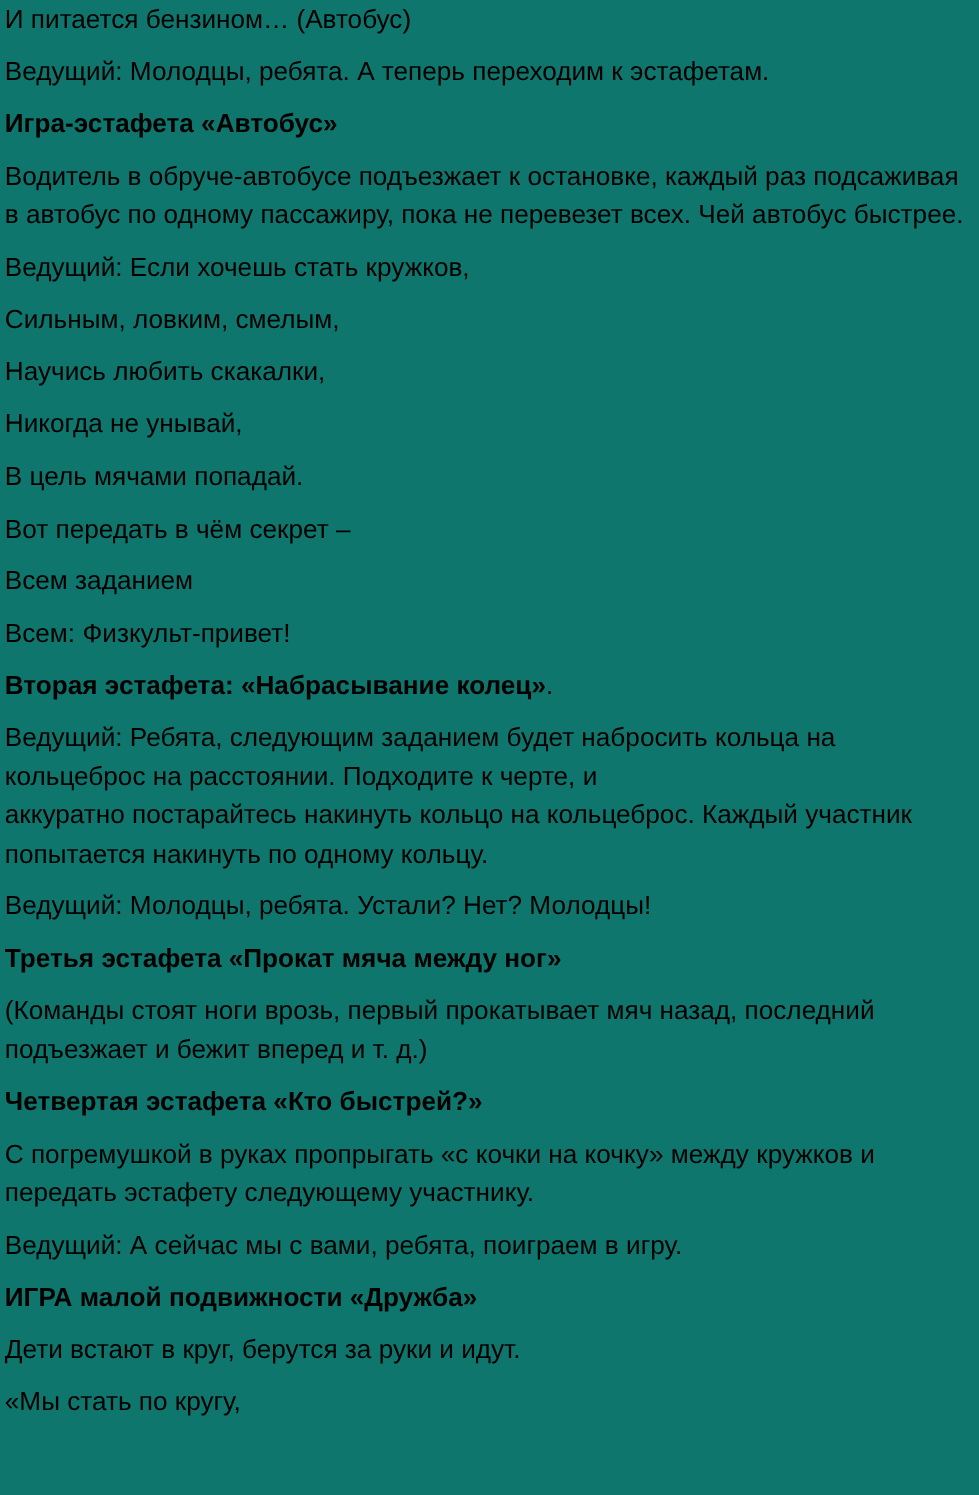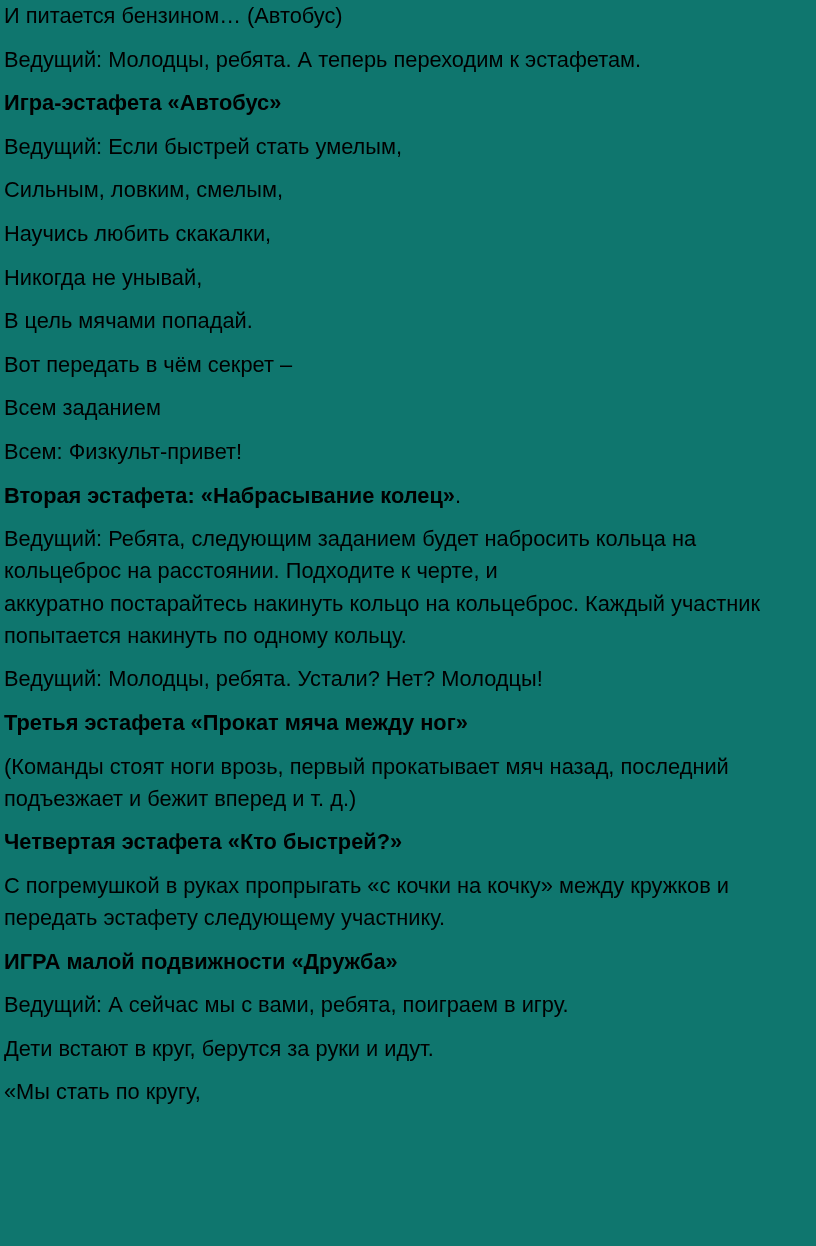--- a/index.html
+++ b/index.html
@@ -43,21 +43,25 @@
       <p class="para normal">
         <span class="line"><span>И питается бензином… (Автобус)</span></span>
       </p>
       <p class="para normal">
         <span class="line"><span>Ведущий: Молодцы, ребята. А теперь переходим к эстафетам.</span></span>
       </p>
       <p class="para heading">
         <span class="line"><span>Игра-эстафета «Автобус»</span></span>
       </p>
       <p class="para normal">
-        <span class="line"><span>Ведущий: Если быстрей стать умелым,</span></span>
+        <span class="line"><span>Водитель в обруче-автобусе подъезжает к остановке, каждый раз подсаживая</span></span>
+        <span class="line"><span>в автобус по одному пассажиру, пока не перевезет всех. Чей автобус быстрее.</span></span>
+      </p>
+      <p class="para normal">
+        <span class="line"><span>Ведущий: Если хочешь стать кружков,</span></span>
       </p>
       <p class="para normal">
         <span class="line"><span>Сильным, ловким, смелым,</span></span>
       </p>
       <p class="para normal">
         <span class="line"><span>Научись любить скакалки,</span></span>
       </p>
       <p class="para normal">
         <span class="line"><span>Никогда не унывай,</span></span>
       </p>
@@ -92,25 +96,25 @@
         <span class="line"><span>(Команды стоят ноги врозь, первый прокатывает мяч назад, последний</span></span>
         <span class="line"><span>подъезжает и бежит вперед и т. д.)</span></span>
       </p>
       <p class="para heading">
         <span class="line"><span>Четвертая эстафета «Кто быстрей?»</span></span>
       </p>
       <p class="para normal">
         <span class="line"><span>С погремушкой в руках пропрыгать «с кочки на кочку» между кружков и</span></span>
         <span class="line"><span>передать эстафету следующему участнику.</span></span>
       </p>
+      <p class="para normal">
+        <span class="line"><span>Ведущий: А сейчас мы с вами, ребята, поиграем в игру.</span></span>
+      </p>
       <p class="para heading">
         <span class="line"><span>ИГРА малой подвижности «Дружба»</span></span>
-      </p>
-      <p class="para normal">
-        <span class="line"><span>Ведущий: А сейчас мы с вами, ребята, поиграем в игру.</span></span>
       </p>
       <p class="para normal">
         <span class="line"><span>Дети встают в круг, берутся за руки и идут.</span></span>
       </p>
       <p class="para normal">
         <span class="line"><span>«Мы стать по кругу,</span></span>
       </p>
     </div>
 </div>
 

